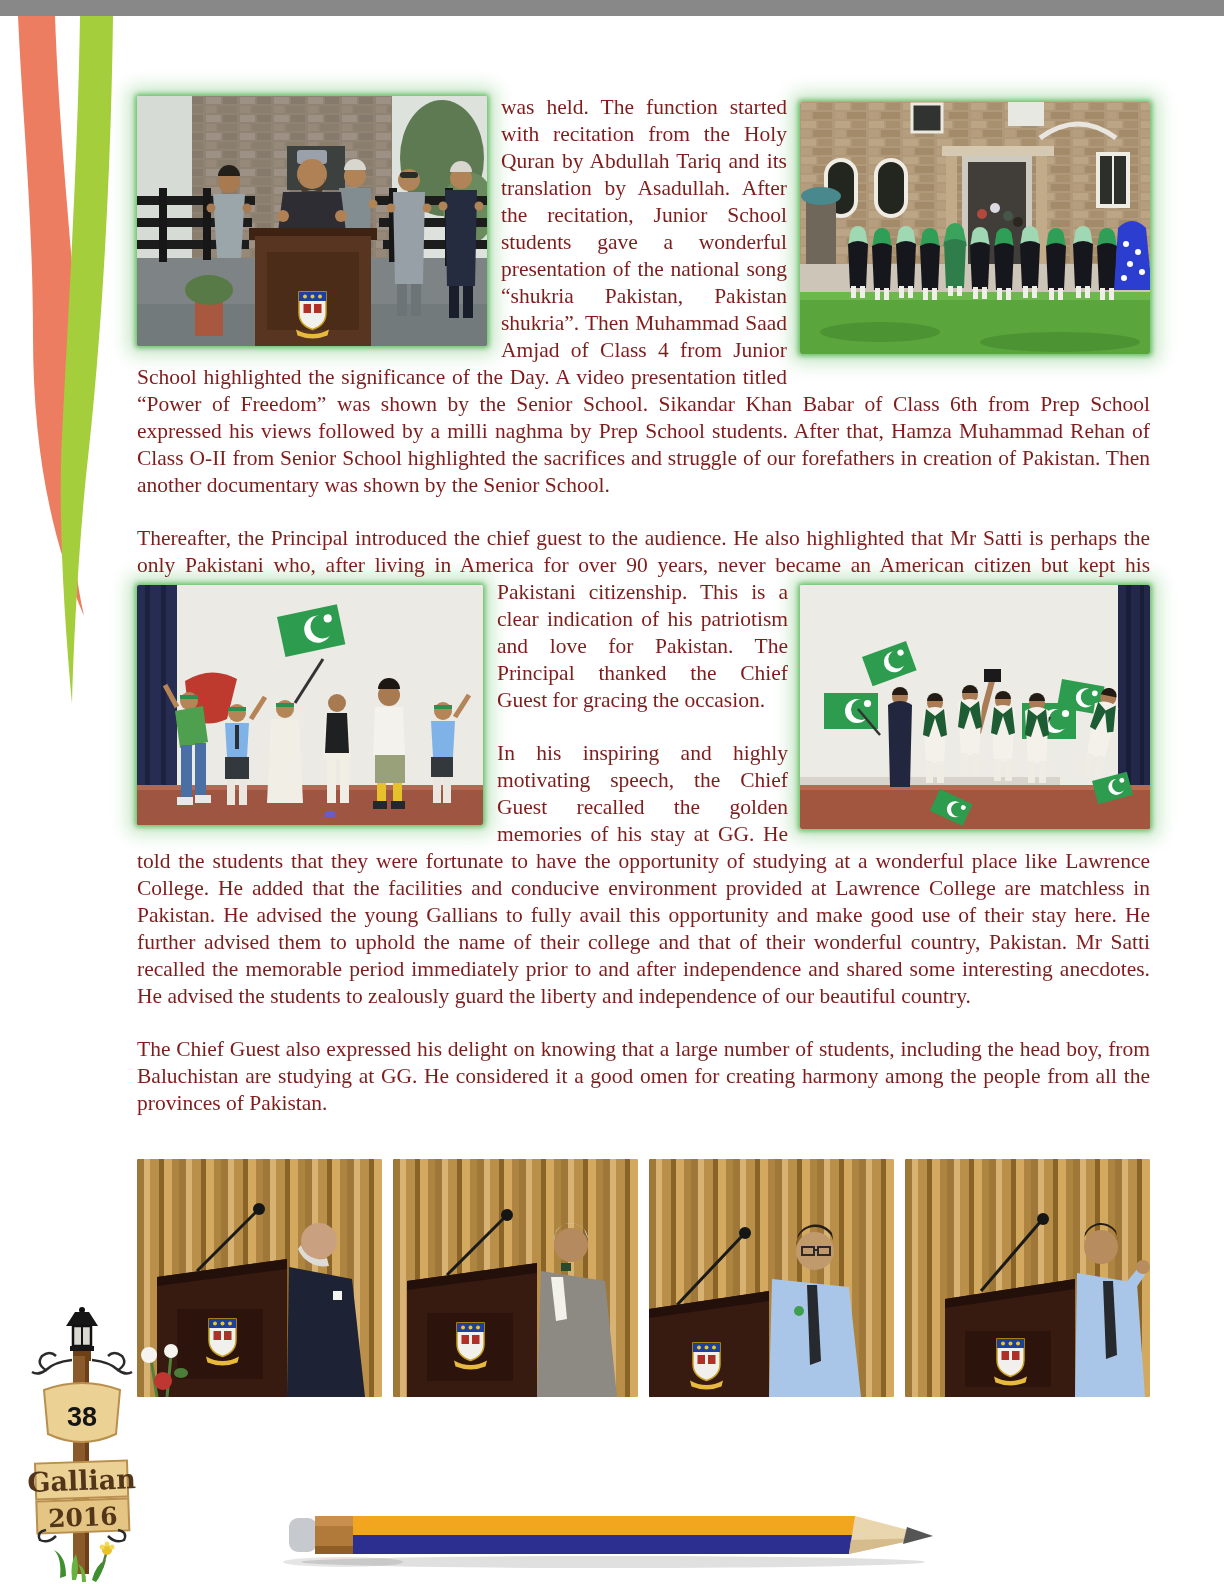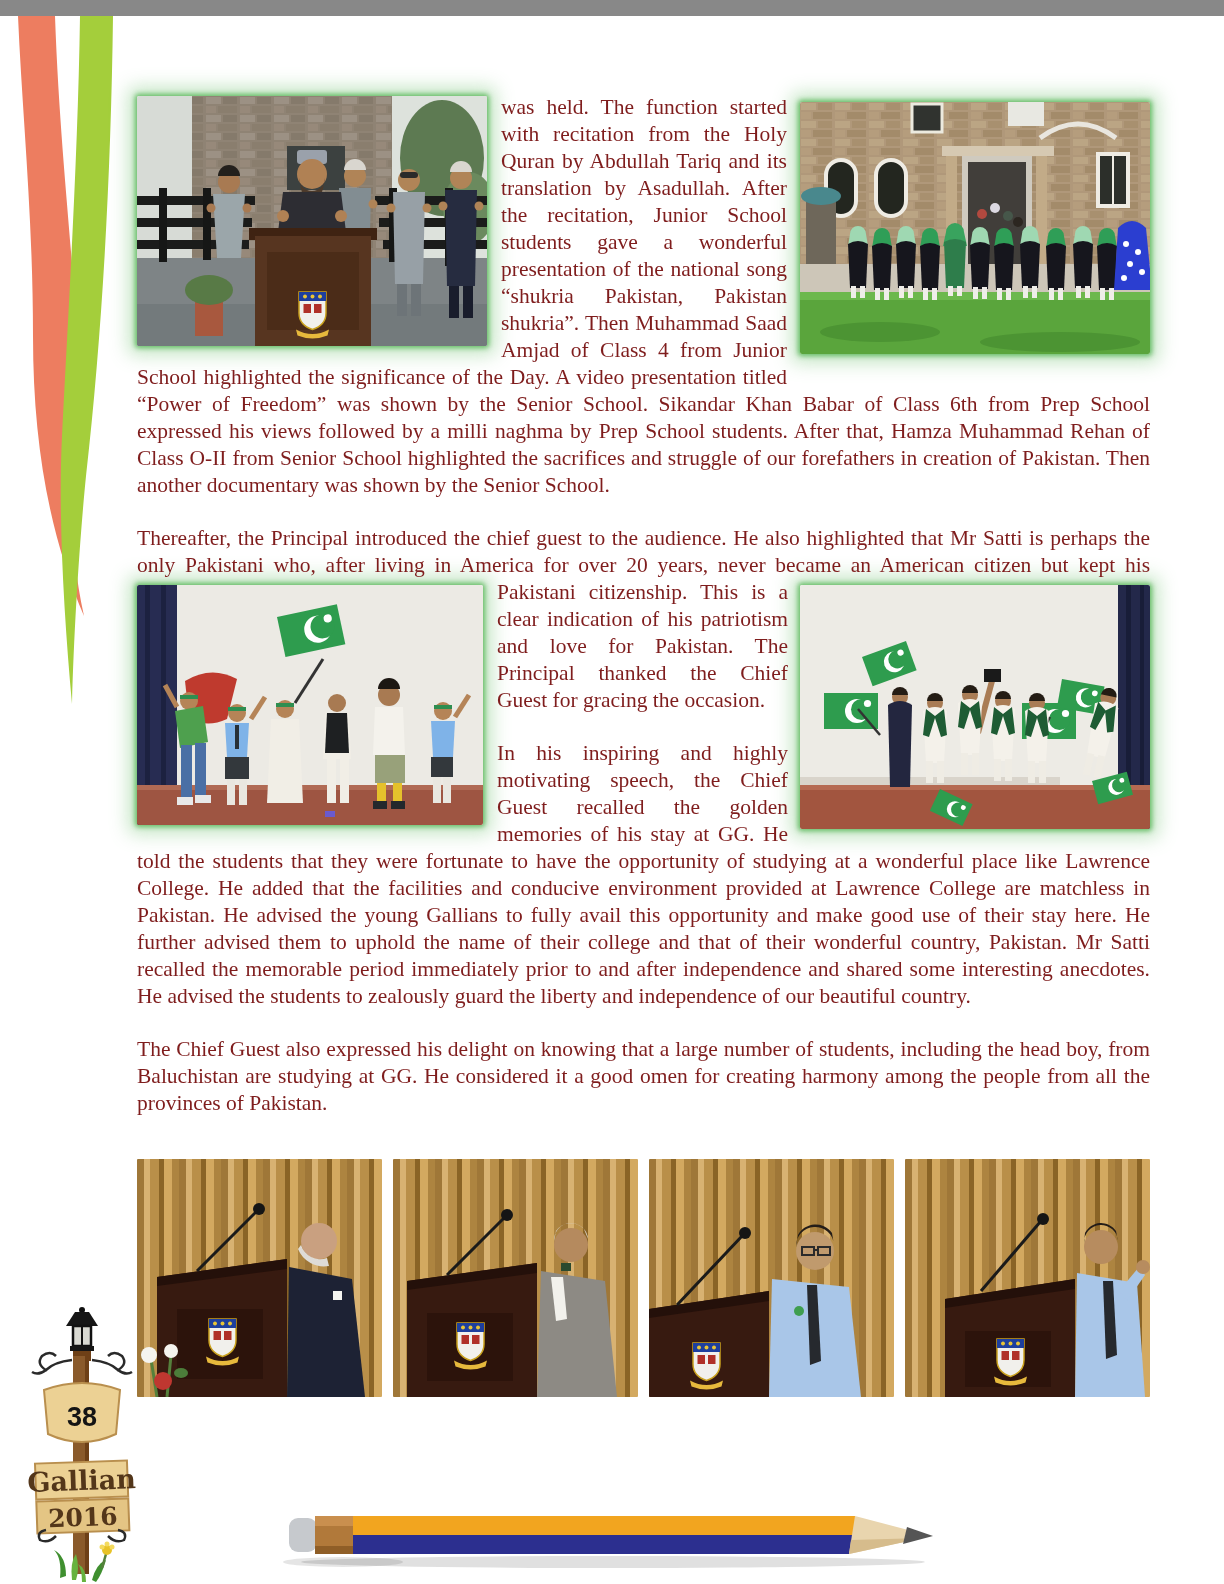--- a/index.html
+++ b/index.html
@@ -221,21 +221,21 @@
             <circle cx="330" cy="162" r="3" fill="#fff"></circle>
               <circle cx="342" cy="170" r="3" fill="#fff"></circle>
             <circle cx="324" cy="176" r="3" fill="#fff"></circle>
           </g>
         </g>
       </svg>
     </span>
 
     <p class="body"><span>was held. The function started with recitation from the Holy Quran by Abdullah Tariq and its translation by Asadullah. After the recitation, Junior School students gave a wonderful presentation of the national song “shukria Pakistan, Pakistan shukria”. Then Muhammad Saad Amjad of Class 4 from Junior School highlighted the significance of the Day. A video presentation titled “Power of Freedom” was shown by the Senior School. Sikandar Khan Babar of Class 6th from Prep School expressed his views followed by a milli naghma by Prep School students. After that, Hamza Muhammad Rehan of Class O-II from Senior School highlighted the sacrifices and struggle of our forefathers in creation of Pakistan. Then another documentary was shown by the Senior School.</span></p>
 
-    <p class="body"><span>Thereafter, the Principal introduced the chief guest to the audience. He also highlighted that Mr Satti is perhaps the only Pakistani who, after living in America for over 20 years, never became an American</span>
+    <p class="body"><span>Thereafter, the Principal introduced the chief guest to the audience. He also highlighted that Mr Satti is perhaps the only Pakistani who, after living in America for over 90 years, never became an American</span>
       
       <span class="ph glow fl ph-kids" title="junior-students-performing-with-pakistan-flags">
         <svg viewBox="0 0 346 240" preserveAspectRatio="none">
           <rect width="346" height="240" fill="#eceae4"></rect>
           <rect width="40" height="240" fill="#272c52"></rect>
           <rect x="8" width="5" height="240" fill="#1c2140"></rect>
             <rect x="24" width="5" height="240" fill="#1c2140"></rect>
           <rect y="200" width="346" height="40" fill="#9e5542"></rect>
           <rect y="200" width="346" height="5" fill="#b06a54"></rect>
           <use href="#flag" transform="translate(140,32) rotate(-12) scale(1.7)"></use>

